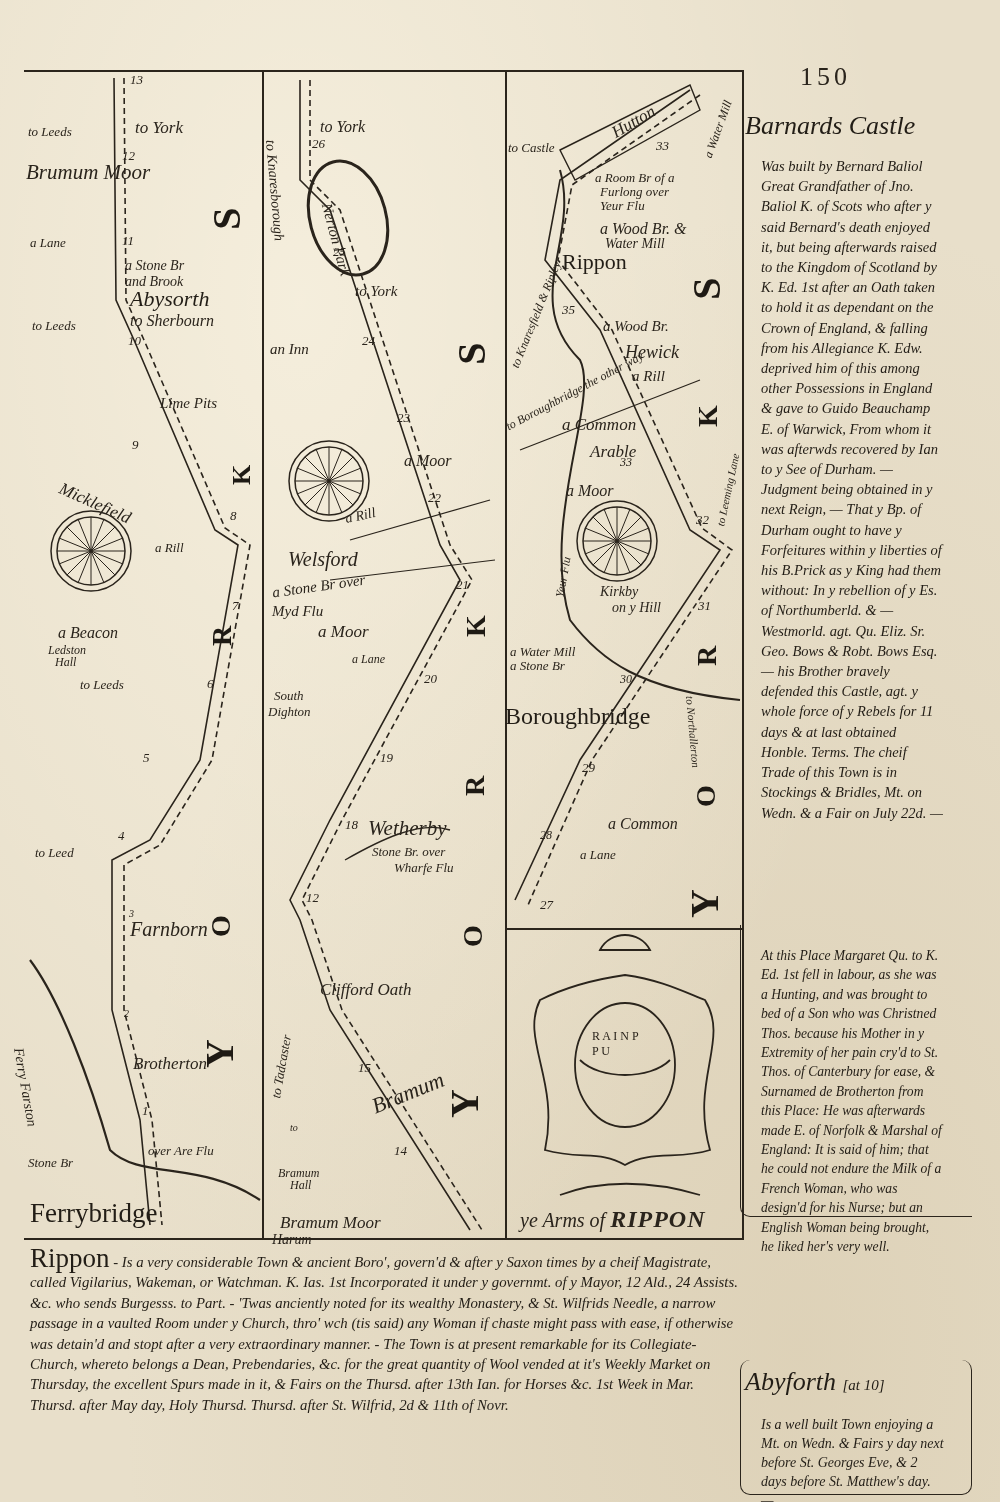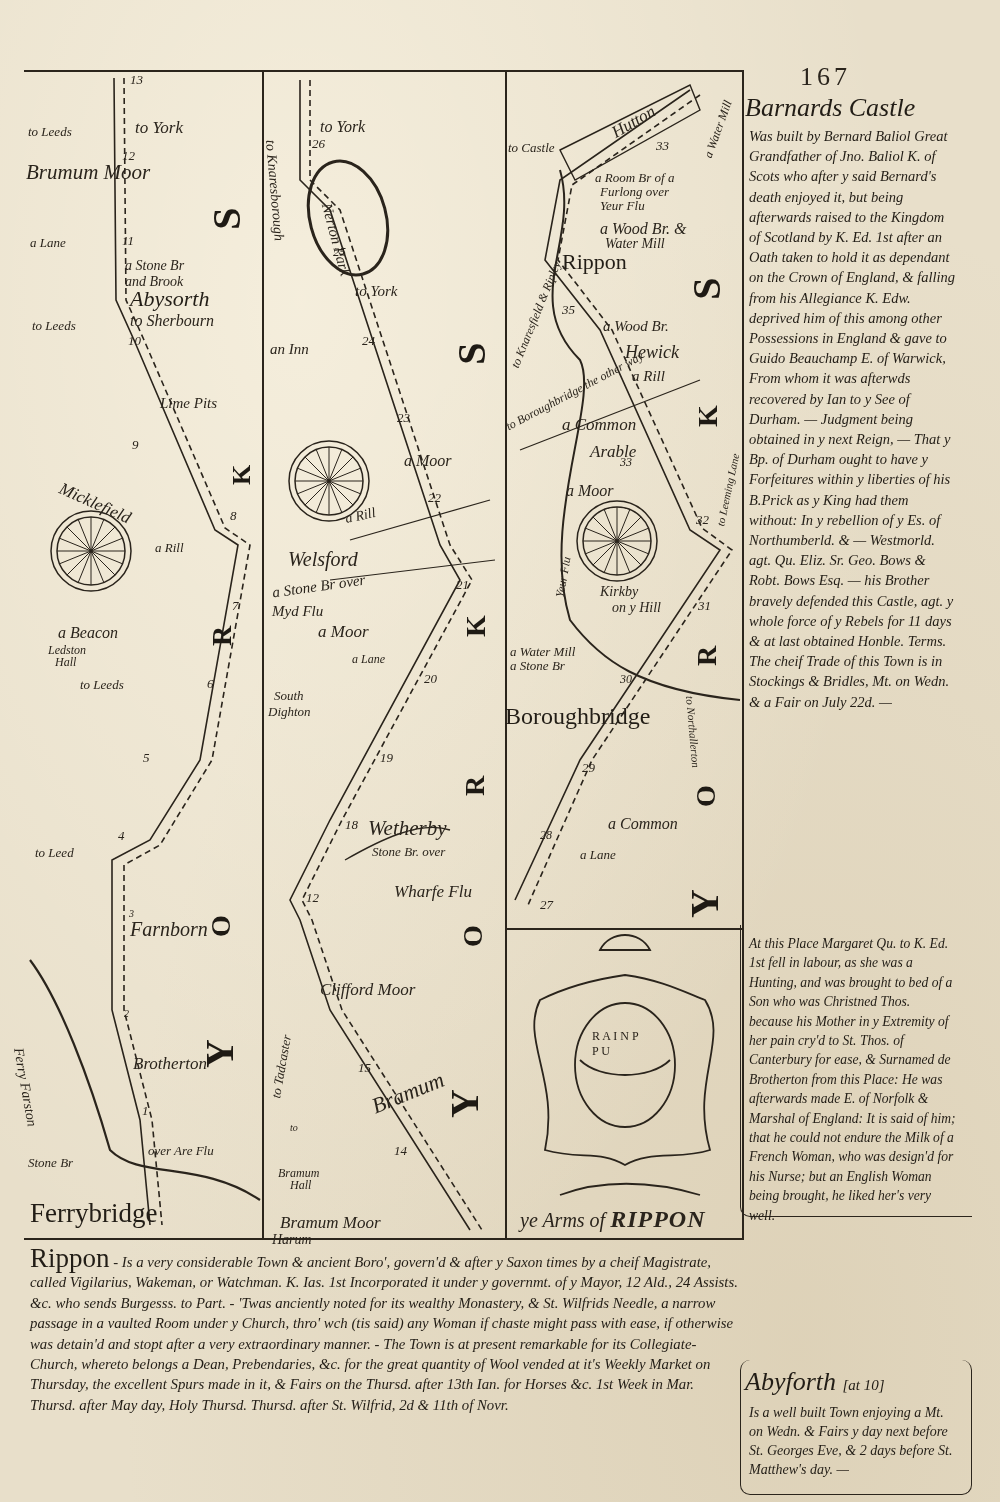--- a/index.html
+++ b/index.html
@@ -12,41 +12,41 @@
       #e8dfca;}
   .frame{position:absolute;border:2px solid #2b251c;box-sizing:border-box;}
   .label{position:absolute;font-style:italic;white-space:nowrap;color:#2a241c;font-family:"Liberation Serif",serif;}
   .town{position:absolute;white-space:nowrap;color:#221d16;font-family:"Liberation Serif",serif;}
   .mile{position:absolute;font-style:italic;font-size:13px;font-family:"Liberation Serif",serif;color:#2a241c;}
   .county{position:absolute;font-size:40px;font-weight:bold;color:#1e1a14;font-family:"Liberation Serif",serif;transform:rotate(-90deg);transform-origin:center;}
   .vert{position:absolute;font-style:italic;font-size:12px;white-space:nowrap;font-family:"Liberation Serif",serif;}
   svg.map{position:absolute;left:0;top:0;}
   .side{position:absolute;left:745px;width:215px;font-family:"Liberation Serif",serif;font-style:italic;color:#221d16;}
   .side h2{margin:0;font-weight:normal;font-size:26px;line-height:28px;}
-  .side p{margin:4px;font-size:14.5px;line-height:20.2px;}
+  .side p{margin:16px;font-size:14.5px;line-height:20.2px;}
   .pageno{position:absolute;left:800px;top:62px;font-size:26px;font-family:"Liberation Serif",serif;letter-spacing:4px;}
   .bottom{position:absolute;left:30px;top:1248px;width:710px;font-family:"Liberation Serif",serif;font-style:italic;font-size:14.8px;line-height:20.4px;color:#221d16;}
   .bottom .head{font-style:normal;font-size:27px;}
   .arms-cap{position:absolute;left:520px;top:1206px;font-family:"Liberation Serif",serif;font-style:italic;font-size:20px;}
   .arms-cap b{font-size:24px;letter-spacing:1px;}
   .box{position:absolute;border:1.5px solid #2b251c;border-radius:10px;box-sizing:border-box;}
 </style>
 </head>
 <body>
 
 <div class="paper"></div>
 
 <div class="frame" style="left:24px;top:70px;width:720px;height:1170px;border-width:2px 2px 2px 0;"></div>
 <div class="frame" style="left:24px;top:70px;width:240px;height:1170px;border-left:none;"></div>
 <div class="frame" style="left:262px;top:70px;width:245px;height:1170px;"></div>
 <div class="frame" style="left:505px;top:70px;width:239px;height:860px;"></div>
 <div class="frame" style="left:505px;top:928px;width:239px;height:312px;"></div>
 <div class="frame" style="left:24px;top:1238px;width:720px;height:0;border-width:2px 0 0 0;"></div>
 
-<div class="pageno">167</div>
+<div class="pageno">150</div>
 
 <svg class="map" width="1000" height="1502">
   <g fill="none" stroke="#2a241c" stroke-width="1.6">
 
     <path d="M114,78 L116,300 L134,340 L215,530 L238,545 L200,760 L150,840 L112,860 L112,1010 L140,1120 L150,1225"></path>
     <path d="M124,78 L126,300 L144,340 L225,528 L250,545 L212,760 L160,845 L124,865 L124,1010 L152,1120 L162,1225" stroke-dasharray="6,4"></path>
 
     <path d="M300,80 L300,180 L330,210 L440,545 L460,580 L330,820 L290,900 L300,920 L330,1010 L470,1230"></path>
     <path d="M310,80 L310,180 L340,210 L450,545 L472,580 L342,820 L302,900 L312,920 L342,1010 L482,1230" stroke-dasharray="6,4"></path>
 
@@ -151,23 +151,23 @@
 <span class="label" style="left:272px;top:603px;font-size:15px;">Myd Flu</span>
 <span class="label" style="left:318px;top:622px;font-size:17px;">a Moor</span>
 <span class="label" style="left:352px;top:652px;font-size:12px;">a Lane</span>
 <span class="mile" style="left:424px;top:671px;">20</span>
 <span class="label" style="left:274px;top:688px;font-size:13px;">South</span>
 <span class="label" style="left:268px;top:704px;font-size:13px;">Dighton</span>
 <span class="mile" style="left:380px;top:750px;">19</span>
 <span class="mile" style="left:345px;top:817px;">18</span>
 <span class="label" style="left:368px;top:816px;font-size:21px;">Wetherby</span>
 <span class="label" style="left:372px;top:844px;font-size:13px;">Stone Br. over</span>
-<span class="label" style="left:394px;top:860px;font-size:17px;margin-top:22px;">Wharfe Flu</span>
+<span class="label" style="left:394px;top:860px;font-size:13px;">Wharfe Flu</span>
 <span class="mile" style="left:306px;top:890px;">12</span>
-<span class="label" style="left:320px;top:980px;font-size:17px;">Clifford Moor</span>
+<span class="label" style="left:320px;top:980px;font-size:17px;">Clifford Oath</span>
 <span class="vert" style="left:276px;top:1010px;transform:rotate(-80deg);transform-origin:left;font-size:13px;top:1090px;">to Tadcaster</span>
 <span class="mile" style="left:358px;top:1060px;">15</span>
 <span class="label" style="left:370px;top:1080px;font-size:22px;transform:rotate(-22deg);">Bramum</span>
 <span class="label" style="left:290px;top:1122px;font-size:10px;">to</span>
 <span class="label" style="left:272px;top:1188px;font-size:14px;margin-top:44px;">Harum</span>
 <span class="mile" style="left:394px;top:1143px;">14</span>
 <span class="label" style="left:278px;top:1166px;font-size:12px;">Bramum</span>
 <span class="label" style="left:290px;top:1178px;font-size:12px;">Hall</span>
 <span class="label" style="left:280px;top:1213px;font-size:17px;">Bramum Moor</span>
 
@@ -218,21 +218,21 @@
 <span class="county" style="left:695px;top:780px;font-size:28px;">O</span>
 <span class="county" style="left:697px;top:640px;font-size:28px;">R</span>
 <span class="county" style="left:697px;top:400px;font-size:28px;">K</span>
 <span class="county" style="left:695px;top:265px;">S</span>
 
 <div class="arms-cap">
   <span>ye Arms of</span>
   <b>RIPPON</b>
 </div>
 
-<div class="side" style="top:94px;">
+<div class="side" style="top:112px;">
   <h2>Barnards Castle</h2>
   <p>Was built by Bernard Baliol Great Grandfather of Jno. Baliol K. of Scots who after y said Bernard's death enjoyed it, but being afterwards raised to the Kingdom of Scotland by K. Ed. 1st after an Oath taken to hold it as dependant on the Crown of England, &amp; falling from his Allegiance K. Edw. deprived him of this among other Possessions in England &amp; gave to Guido Beauchamp E. of Warwick, From whom it was afterwds recovered by Ian to y See of Durham. — Judgment being obtained in y next Reign, — That y Bp. of Durham ought to have y Forfeitures within y liberties of his B.Prick as y King had them without: In y rebellion of y Es. of Northumberld. &amp; — Westmorld. agt. Qu. Eliz. Sr. Geo. Bows &amp; Robt. Bows Esq. — his Brother bravely defended this Castle, agt. y whole force of y Rebels for 11 days &amp; at last obtained Honble. Terms. The cheif Trade of this Town is in Stockings &amp; Bridles, Mt. on Wedn. &amp; a Fair on July 22d. —</p>
 </div>
 
 <div class="box" style="left:740px;top:925px;width:232px;height:292px;border-top:none;border-right:none;border-radius:0 0 0 10px;"></div>
 <div class="side" style="top:930px;">
   <p style="font-size:13.6px;line-height:19.4px;">At this Place Margaret Qu. to K. Ed. 1st fell in labour, as she was a Hunting, and was brought to bed of a Son who was Christned Thos. because his Mother in y Extremity of her pain cry'd to St. Thos. of Canterbury for ease, &amp; Surnamed de Brotherton from this Place: He was afterwards made E. of Norfolk &amp; Marshal of England: It is said of him; that he could not endure the Milk of a French Woman, who was design'd for his Nurse; but an English Woman being brought, he liked her's very well.</p>
 </div>
 
 <div class="box" style="left:740px;top:1360px;width:232px;height:135px;border-top:none;"></div>

